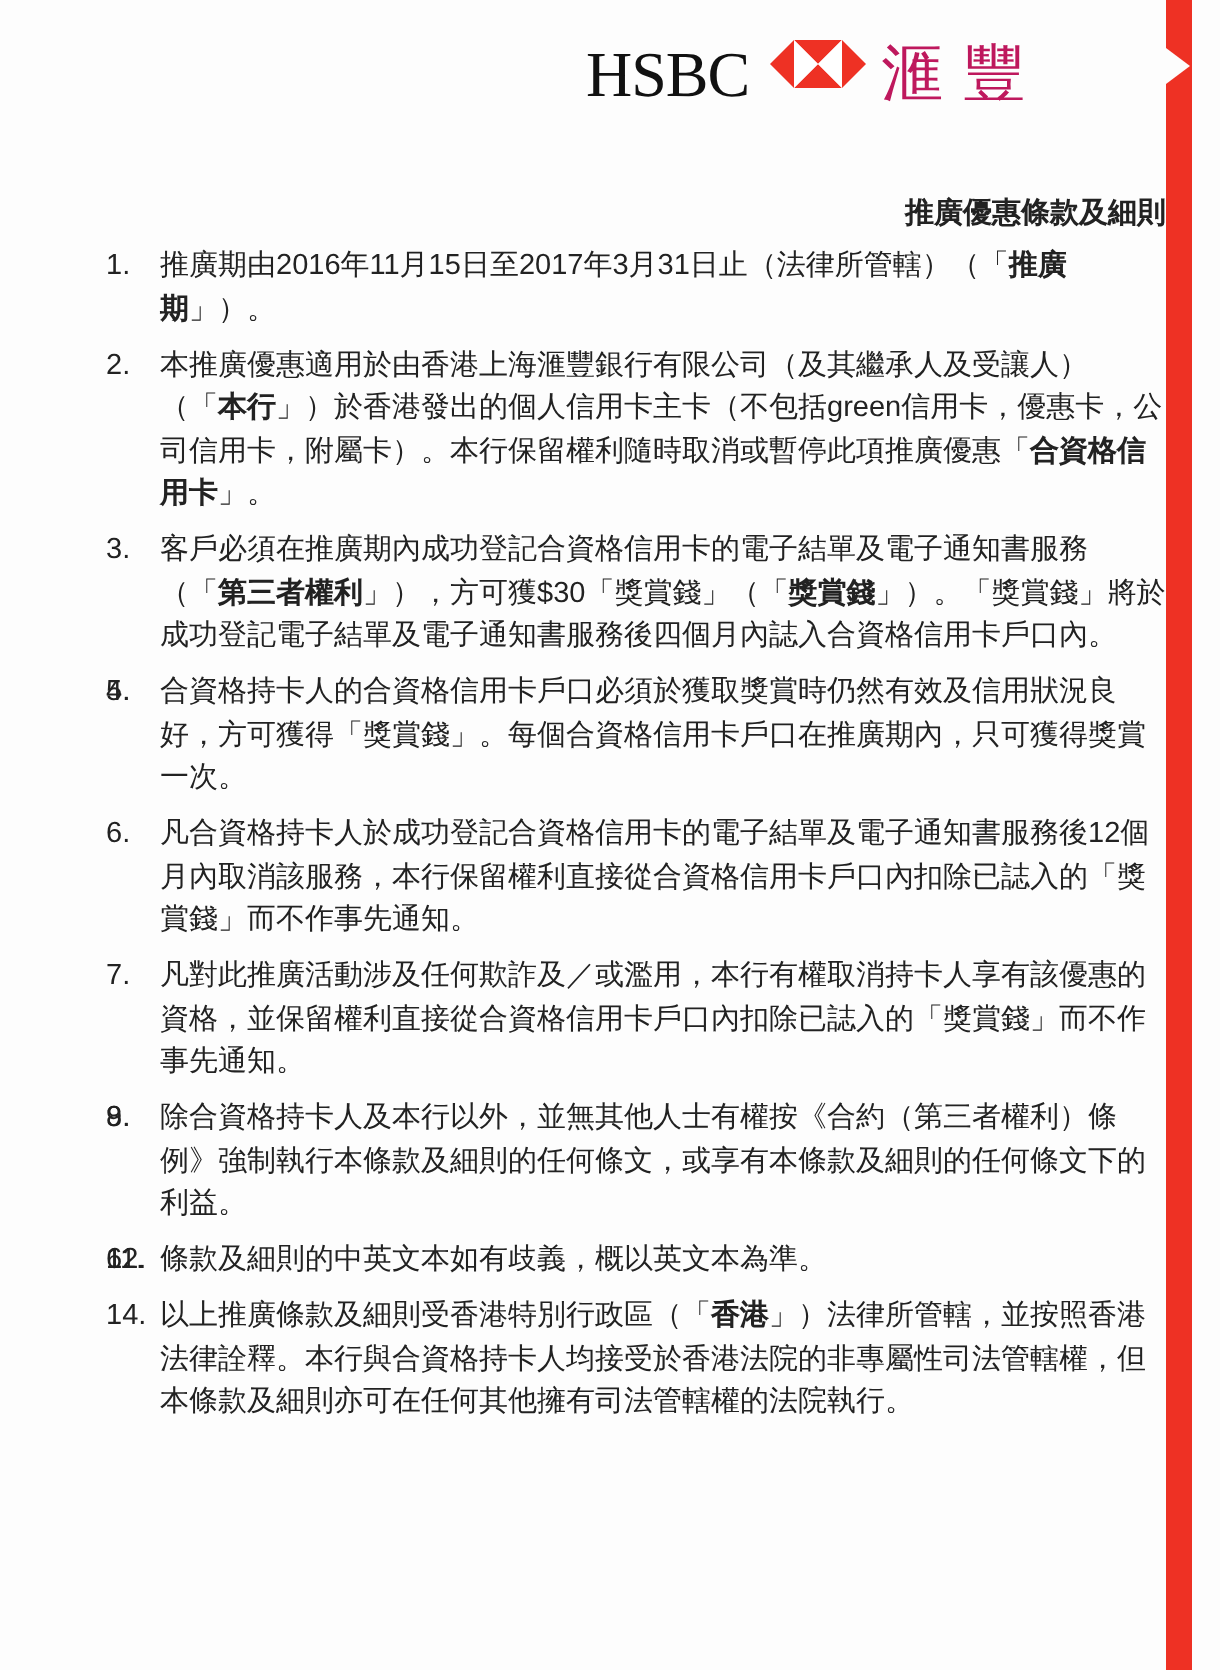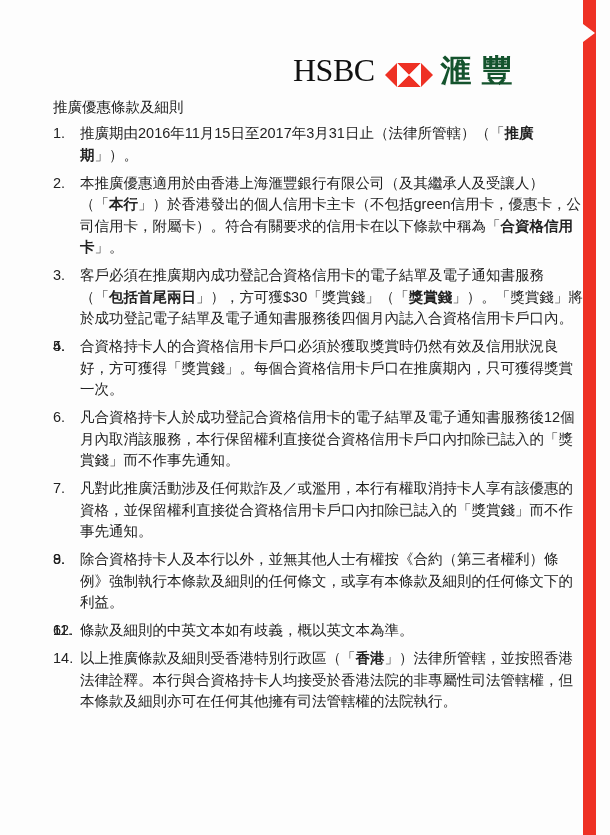--- a/index.html
+++ b/index.html
@@ -11,38 +11,38 @@
     .red-bar {
       position: absolute; left: 583px; top: 0; width: 13px; height: 835px;
       background: #ee3124;
     }
     .bar-notch {
       position: absolute; left: 583px; top: 24px; width: 0; height: 0;
       border-top: 9px solid transparent; border-bottom: 9px solid transparent;
       border-left: 12px solid #fdfdfd;
     }
     .logo {
-      position: absolute; left: 293px; top: 53px; height: 34px;
-      display: flex; align-items: flex-end;
+      position: absolute; left: 293px; top: 20px; height: 34px;
+      display: flex; align-items: flex-start;
     }
     .logo-text {
       font-family: "Liberation Serif", "DejaVu Serif", serif;
       font-size: 32px; color: #111; letter-spacing: -0.5px; line-height: 34px;
     }
     .hex { width: 48px; height: 24px; margin: 0 8px 0 10px; }
     .logo-cn {
       font-family: "DejaVu Serif", "Liberation Serif", serif;
-      font-size: 31px; color: #14532d; letter-spacing: 10px; line-height: 34px;
-      font-weight: bold;
+      font-size: 31px; color: #be185d; letter-spacing: 10px; line-height: 34px;
+      font-weight: normal;
     }
     .content {
       position: absolute; left: 53px; top: 97px; width: 530px;
     }
     .title {
-      font-size: 14.5px; font-weight: normal; margin: 0 0 6px 0; line-height: 20px;
+      font-size: 14.5px; font-weight: bold; margin: 0 0 6px 0; line-height: 20px; text-align: right;
     }
     ol.terms { list-style: none; margin: 0; padding: 0; }
     ol.terms li {
       position: relative; padding-left: 27px; font-size: 14.5px;
       line-height: 21.5px; margin-bottom: 6.5px;
     }
     .num { position: absolute; left: 0; top: 0; }
     b { font-weight: bold; }
   </style>
 </head>
@@ -61,22 +61,22 @@
     <polygon points="12,0 24,12 12,24" fill="#ffffff"></polygon>
     <polygon points="36,0 24,12 36,24" fill="#ffffff"></polygon>
   </svg>
   <span class="logo-cn">滙豐</span>
 </div>
 
 <div class="content">
   <div class="title">推廣優惠條款及細則</div>
   <ol class="terms" id="terms-list">
       <li><span class="num">1.</span><span>推廣期由2016年11月15日至2017年3月31日止（法律所管轄）（「</span><b>推廣期</b><span>」）。</span></li>
-      <li><span class="num">2.</span><span>本推廣優惠適用於由香港上海滙豐銀行有限公司（及其繼承人及受讓人）（「</span><b>本行</b><span>」）於香港發出的個人信用卡主卡（不包括green信用卡，優惠卡，公司信用卡，附屬卡）。符合有關要求的信用卡在以下條款中稱為「</span><b>合資格信用卡</b><span>」。</span></li>
-      <li><span class="num">3.</span><span>客戶必須在推廣期內成功登記合資格信用卡的電子結單及電子通知書服務（「</span><b>包括首尾兩日</b><span>」），方可獲$30「獎賞錢」（「</span><b>獎賞錢</b><span>」）。「獎賞錢」將於成功登記電子結單及電子通知書服務後四個月內誌入合資格信用卡戶口內。</span></li>
+      <li><span class="num">2.</span><span>本推廣優惠適用於由香港上海滙豐銀行有限公司（及其繼承人及受讓人）（「</span><b>本行</b><span>」）於香港發出的個人信用卡主卡（不包括green信用卡，優惠卡，公司信用卡，附屬卡）。本行保留權利隨時取消或暫停此項推廣優惠「</span><b>合資格信用卡</b><span>」。</span></li>
+      <li><span class="num">3.</span><span>客戶必須在推廣期內成功登記合資格信用卡的電子結單及電子通知書服務（「</span><b>第三者權利</b><span>」），方可獲$30「獎賞錢」（「</span><b>獎賞錢</b><span>」）。「獎賞錢」將於成功登記電子結單及電子通知書服務後四個月內誌入合資格信用卡戶口內。</span></li>
       <li><span class="num">4.</span></li>
       <li><span class="num">5.</span><span>合資格持卡人的合資格信用卡戶口必須於獲取獎賞時仍然有效及信用狀況良好，方可獲得「獎賞錢」。每個合資格信用卡戶口在推廣期內，只可獲得獎賞一次。</span></li>
       <li><span class="num">6.</span><span>凡合資格持卡人於成功登記合資格信用卡的電子結單及電子通知書服務後12個月內取消該服務，本行保留權利直接從合資格信用卡戶口內扣除已誌入的「獎賞錢」而不作事先通知。</span></li>
       <li><span class="num">7.</span><span>凡對此推廣活動涉及任何欺詐及／或濫用，本行有權取消持卡人享有該優惠的資格，並保留權利直接從合資格信用卡戶口內扣除已誌入的「獎賞錢」而不作事先通知。</span></li>
       <li><span class="num">8.</span></li>
       <li><span class="num">9.</span><span>除合資格持卡人及本行以外，並無其他人士有權按《合約（第三者權利）條例》強制執行本條款及細則的任何條文，或享有本條款及細則的任何條文下的利益。</span></li>
       <li><span class="num">11.</span></li>
       <li><span class="num">12.</span></li>
       <li><span class="num">6.</span><span>條款及細則的中英文本如有歧義，概以英文本為準。</span></li>
       <li><span class="num">14.</span><span>以上推廣條款及細則受香港特別行政區（「</span><b>香港</b><span>」）法律所管轄，並按照香港法律詮釋。本行與合資格持卡人均接受於香港法院的非專屬性司法管轄權，但本條款及細則亦可在任何其他擁有司法管轄權的法院執行。</span></li>

